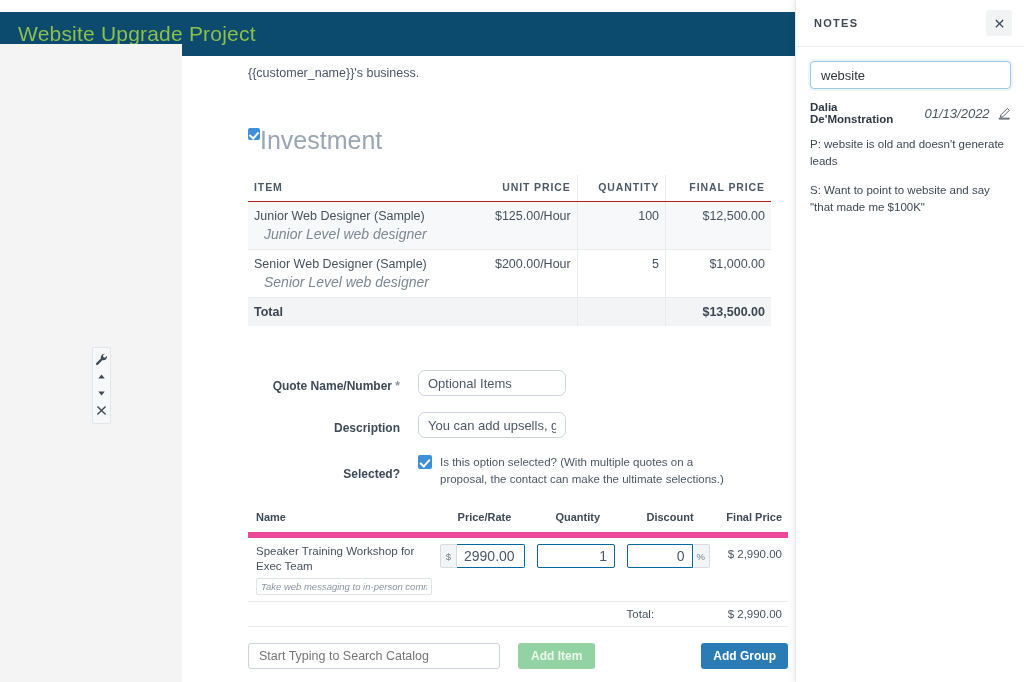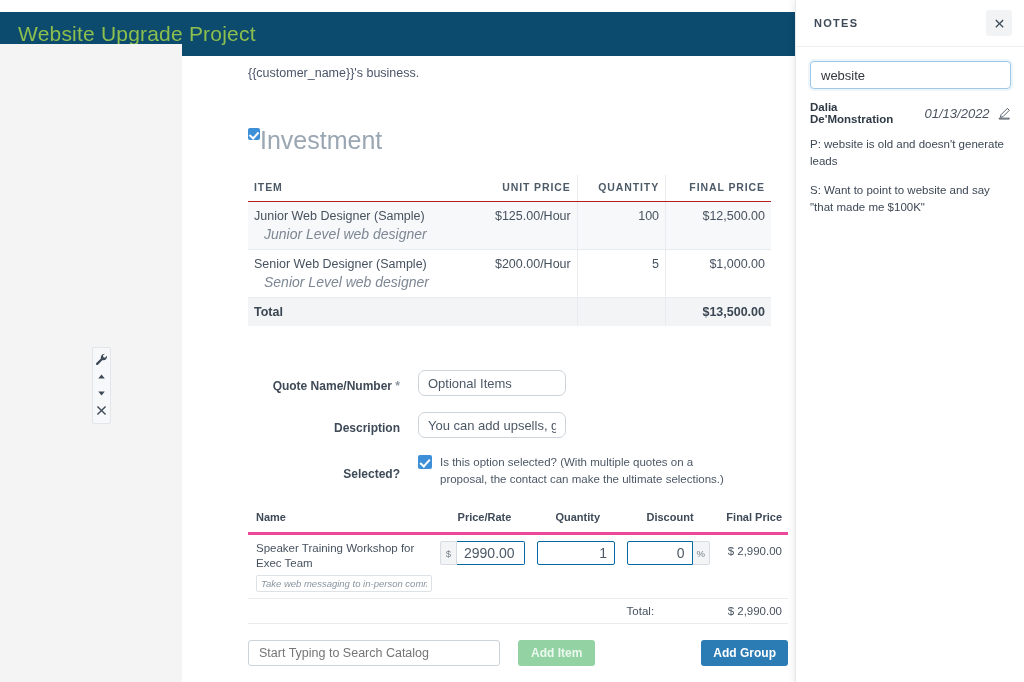--- a/index.html
+++ b/index.html
@@ -117,21 +117,21 @@
     content:""; position:absolute; left:4px; top:2px;
     width:4px; height:8px; border:solid #fff; border-width:0 2px 2px 0;
     transform:rotate(42deg);
   }
   .checktext { font-size:11.5px; color:#4c5866; line-height:1.45; }
 
   
   table.items { width:540px; margin:18px 0 0 66px; border-collapse:collapse; }
   table.items th {
     font-size:11px; font-weight:bold; color:#3e4a57; padding:6px 6px 9px;
-    border-bottom:3px solid #ec4899; text-align:center;
+    border-bottom:6px solid #ec4899; text-align:center;
   }
   table.items th.name { text-align:left; padding-left:8px; }
   table.items th.fp { text-align:right; padding-right:6px; }
   table.items td { padding:6px 4px; vertical-align:top; border-bottom:1px solid #e9ecef; }
   .iname { font-size:11.5px; color:#46525f; line-height:1.3; width:180px; padding-left:8px !important; }
   .idesc {
     display:block; margin-top:4px; width:176px; height:17px;
     border:1px solid #dde2e7; border-radius:2px; background:#fff;
     font-size:9.5px; font-style:italic; color:#8a95a1;
     padding:0 4px; line-height:15px; overflow:hidden; white-space:nowrap;

